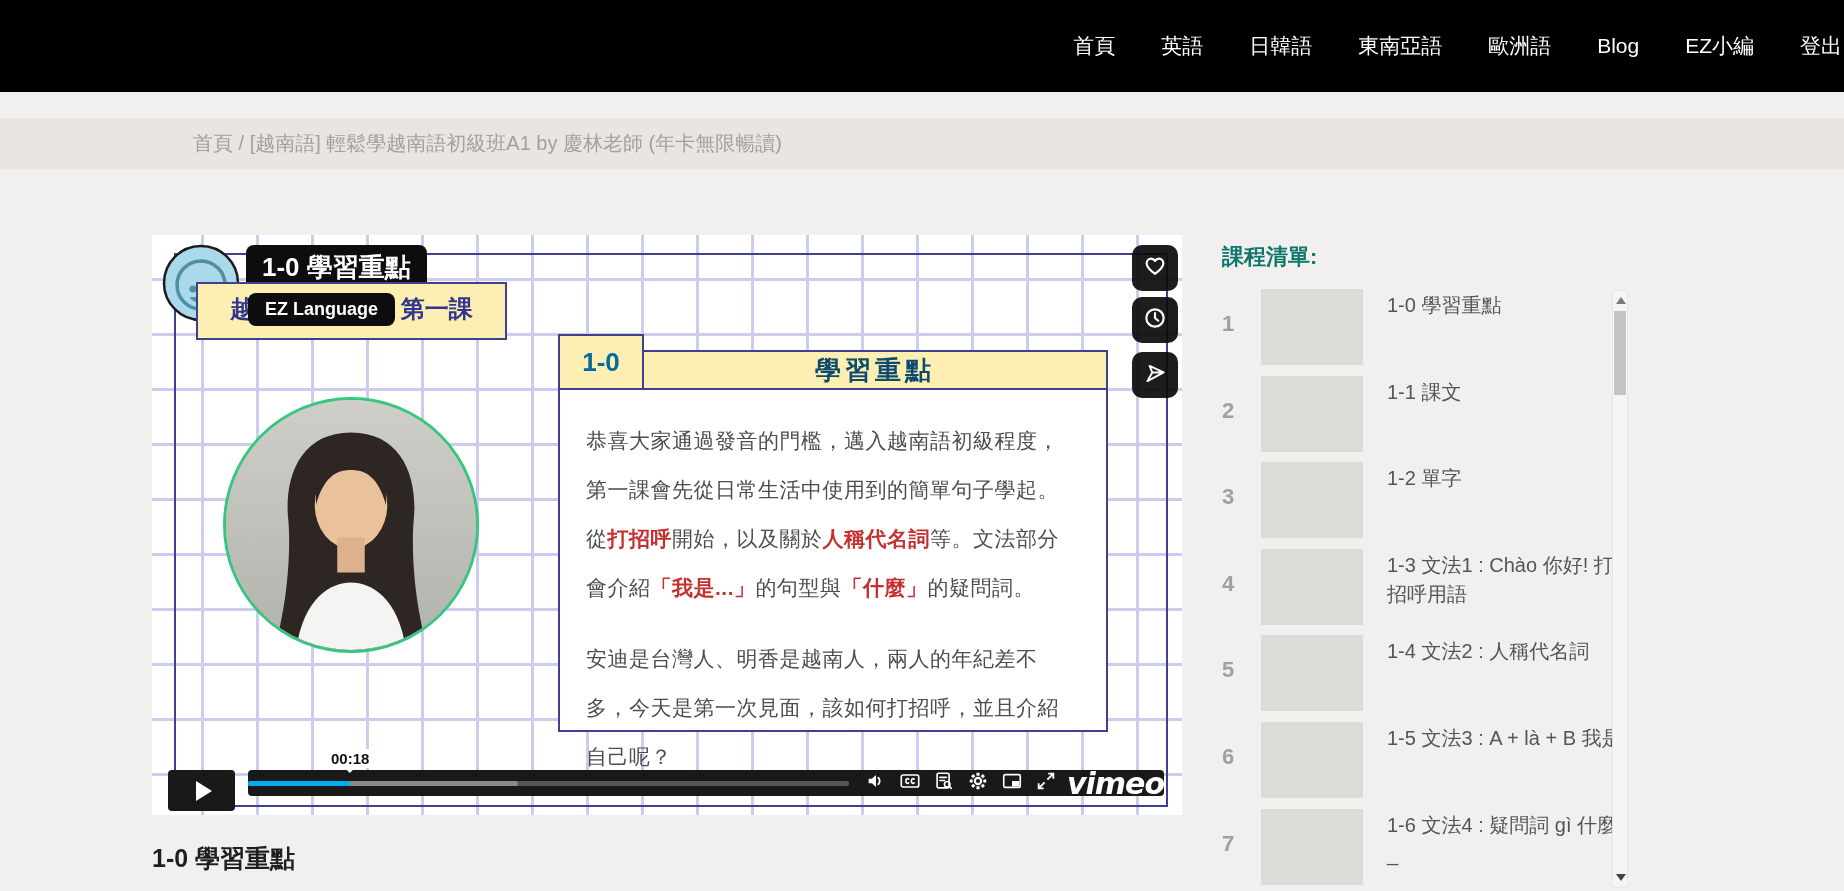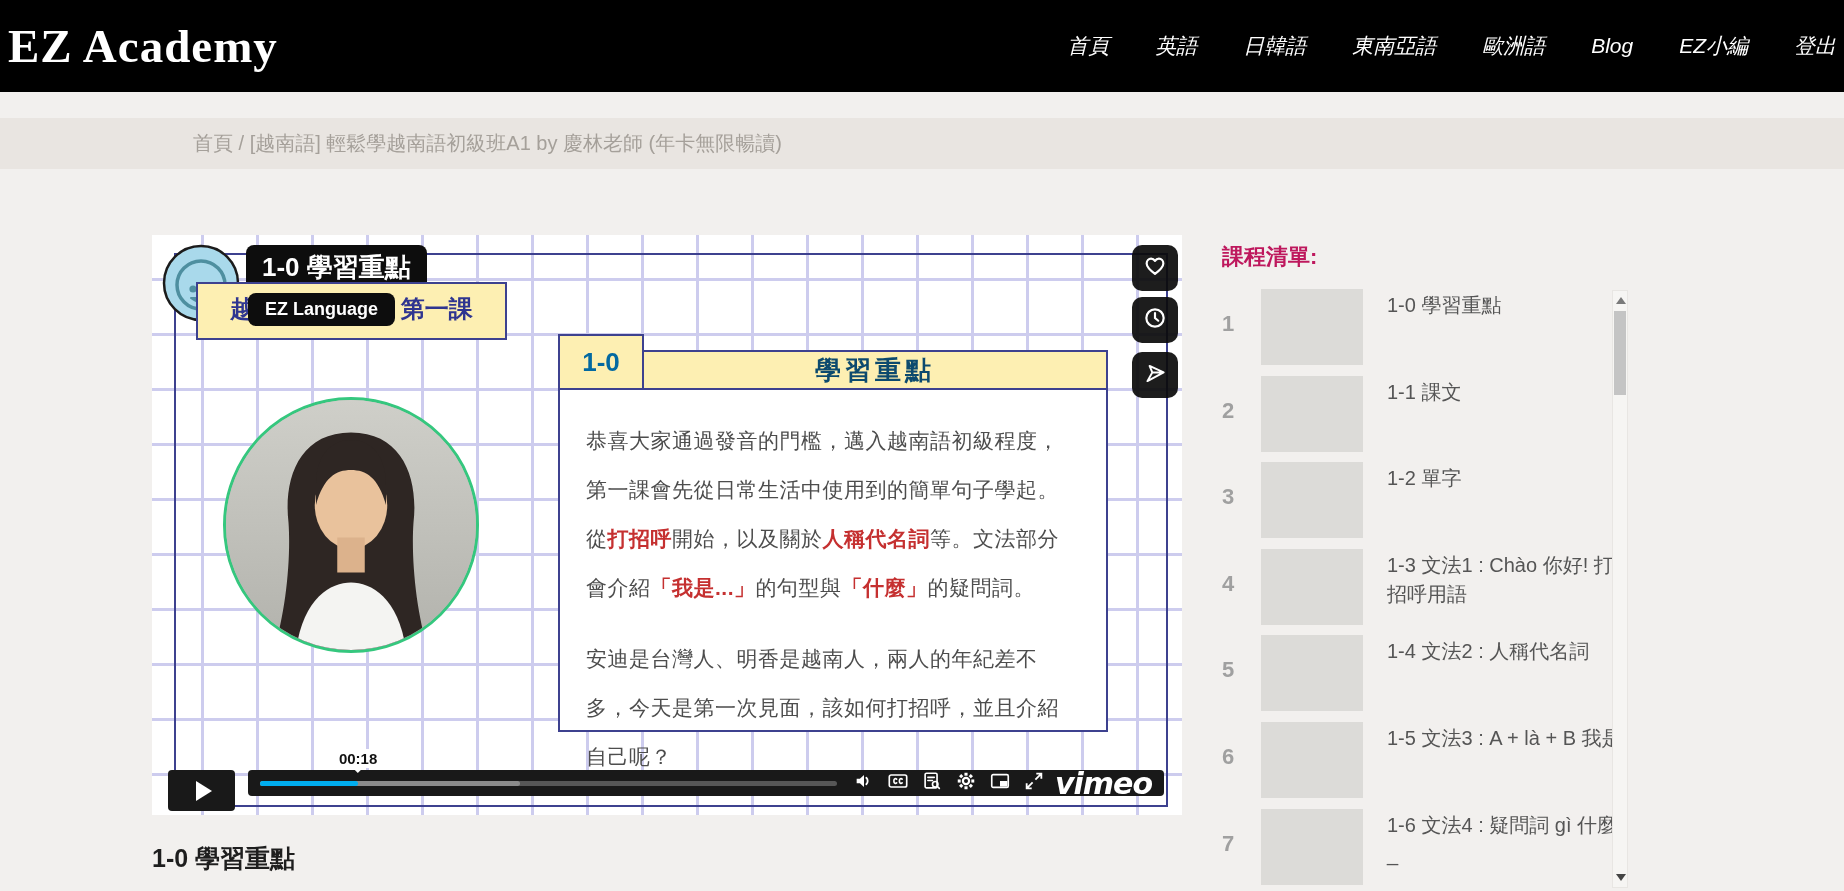--- a/index.html
+++ b/index.html
@@ -1,21 +1,21 @@
 <!DOCTYPE html>
 <html><head>
 <meta charset="utf-8">
 <style>
   html,body{margin:0;padding:0;background:#f2f0ee;font-family:"Liberation Sans","DejaVu Sans",sans-serif;}
   .page{position:relative;width:1844px;height:891px;overflow:hidden;background:#f2f0ee;}
 
   
   .topbar{position:absolute;left:0;top:0;width:1844px;height:92px;background:#000;display:flex;align-items:center;}
   .logo{margin-left:8px;color:#fff;font-family:"Liberation Serif","DejaVu Serif",serif;font-weight:700;font-size:47px;letter-spacing:1px;cursor:pointer;}
-  .main-nav{margin-left:auto;display:flex;align-items:center;gap:46px;padding-right:8px;font-style:italic;}
+  .main-nav{margin-left:auto;display:flex;align-items:center;gap:46px;padding-right:2px;}
   .nav-item{color:#fff;font-size:21px;white-space:nowrap;cursor:pointer;text-decoration:none;}
 
   
   .crumbbar{position:absolute;left:0;top:118px;width:1844px;height:51px;background:#e9e5e1;display:flex;align-items:center;padding-left:41px;}
   .crumb{margin-left:152px;color:#a5a09a;font-size:20px;}
 
   
   .video{position:absolute;left:152px;top:235px;width:1030px;height:580px;overflow:hidden;cursor:pointer;
     background-color:#fff;
     background-image:linear-gradient(to right,#cdccee 3px,transparent 3px),linear-gradient(to bottom,#cdccee 3px,transparent 3px);
@@ -34,52 +34,51 @@
   .slide-code{width:82px;background:#fdefb2;border:2px solid #3d418f;display:flex;align-items:center;justify-content:center;font-size:26px;font-weight:700;color:#0369a1;}
   .slide-title{flex:1;background:#fdefb2;border:2px solid #3d418f;border-left:none;display:flex;align-items:center;justify-content:center;font-size:26px;font-weight:700;color:#0c4a6e;letter-spacing:4px;margin-top:16px;}
   .slide-body{height:314px;background:#fff;border:2px solid #3d418f;border-top:none;padding:26px 26px 0;font-size:21px;line-height:49px;color:#4d4d4d;letter-spacing:.5px;}
   .slide-body .red{color:#c53030;font-weight:700;}
   .slide-p2{margin-top:22px;}
 
   .ovl-btn{position:absolute;left:980px;width:46px;height:46px;background:rgba(10,10,10,.92);border-radius:10px;display:flex;align-items:center;justify-content:center;cursor:pointer;}
 
   .play-btn{position:absolute;left:16px;top:535px;width:67px;height:41px;background:#191919;border-radius:4px;display:flex;align-items:center;justify-content:center;cursor:pointer;}
   .play-tri{width:0;height:0;border-left:16px solid #fff;border-top:10px solid transparent;border-bottom:10px solid transparent;margin-left:4px;}
-  .ctrl-bar{position:absolute;left:96px;top:535px;width:916px;height:26px;background:#191919;border-radius:4px;display:flex;align-items:center;padding:0 12px;box-sizing:border-box;}
+  .ctrl-bar{position:absolute;left:96px;top:535px;width:916px;height:26px;background:#191919;border-radius:4px;display:flex;align-items:center;padding:0 0;box-sizing:border-box;}
   .track{flex:1;position:relative;height:5px;background:#565656;border-radius:3px;margin-right:10px;cursor:pointer;}
   .buffer{position:absolute;left:0;top:0;height:5px;background:#8a8a8a;border-radius:3px;}
   .fill{position:absolute;left:0;top:0;height:5px;background:#00adef;border-radius:3px;}
   .time-tip{position:absolute;top:-32px;transform:translateX(-50%);background:#fff;color:#111;font-size:15px;font-weight:700;padding:1px 7px;border-radius:3px;white-space:nowrap;}
   .time-tip::after{content:"";position:absolute;left:50%;bottom:-5px;transform:translateX(-50%);border-left:6px solid transparent;border-right:6px solid transparent;border-top:6px solid #fff;}
   .ctrl-btn{width:34px;height:41px;display:flex;align-items:center;justify-content:center;cursor:pointer;}
   .vimeo{color:#fff;font-size:30px;font-weight:700;font-style:italic;letter-spacing:-1px;margin-left:4px;cursor:pointer;font-family:"DejaVu Sans",sans-serif;}
 
   
   .page-title{position:absolute;left:152px;top:842px;font-size:25px;font-weight:700;color:#1e1e1e;}
 
   
   .sidebar{position:absolute;left:1218px;top:235px;width:500px;height:656px;}
-  .cl-head{position:absolute;left:4px;top:7px;font-size:22px;font-weight:700;color:#be185d;}
+  .cl-head{position:absolute;left:4px;top:7px;font-size:22px;font-weight:700;color:#0f766e;}
   .course-item{position:absolute;left:0;width:420px;height:80px;}
   .c-num{position:absolute;left:4px;top:22px;width:30px;font-size:22px;font-weight:700;color:#a0a0a0;}
   .c-thumb{position:absolute;left:43px;top:0;width:102px;height:76px;background:#dcdbd8;cursor:pointer;}
   .c-title{position:absolute;left:169px;top:2px;width:238px;font-size:20px;line-height:29px;color:#555;cursor:pointer;}
 
   .scrollbar{position:absolute;left:1612px;top:290px;width:16px;height:598px;background:#f6f5f3;border:1px solid #e8e6e3;box-sizing:border-box;}
   .sb-up{position:absolute;left:3px;top:6px;width:0;height:0;border-left:5px solid transparent;border-right:5px solid transparent;border-bottom:7px solid #7a7a7a;cursor:pointer;}
   .sb-down{position:absolute;left:3px;bottom:6px;width:0;height:0;border-left:5px solid transparent;border-right:5px solid transparent;border-top:7px solid #444;cursor:pointer;}
   .sb-thumb{position:absolute;left:1px;top:20px;width:12px;height:84px;background:#c4c4c4;cursor:grab;}
 </style>
 </head>
 <body>
 
 <div class="page">
 
   <div class="topbar">
-    <div class="logo">EZ Academy</div>
     <div class="main-nav">
         <a class="nav-item">首頁</a>
         <a class="nav-item">英語</a>
         <a class="nav-item">日韓語</a>
         <a class="nav-item">東南亞語</a>
         <a class="nav-item">歐洲語</a>
         <a class="nav-item">Blog</a>
         <a class="nav-item">EZ小編</a>
         <a class="nav-item">登出</a>
       </div>

